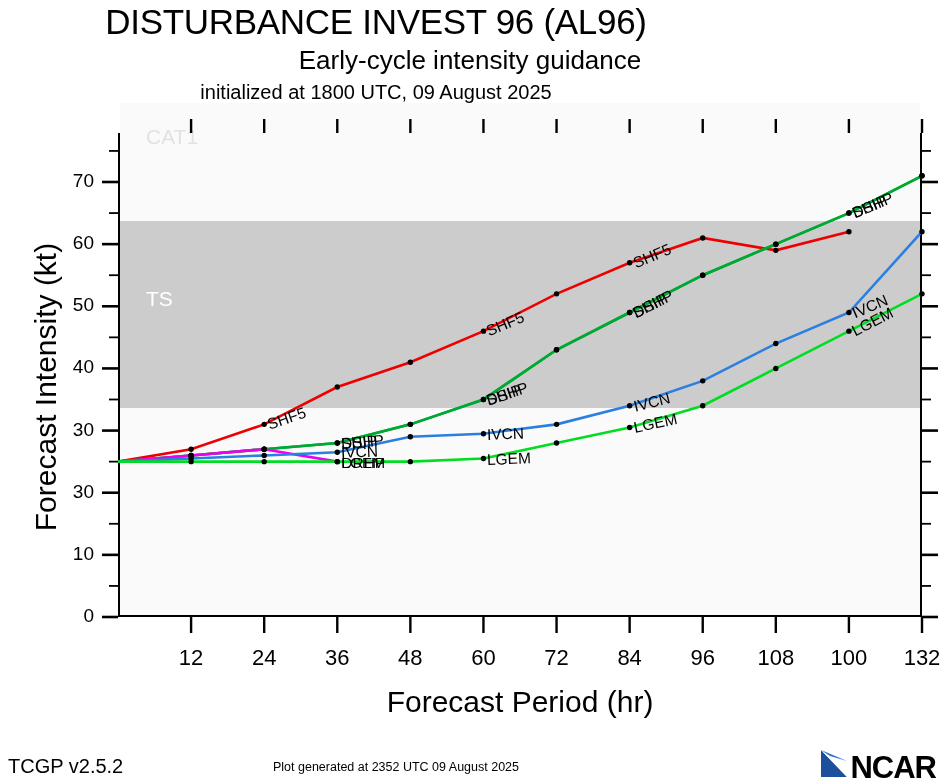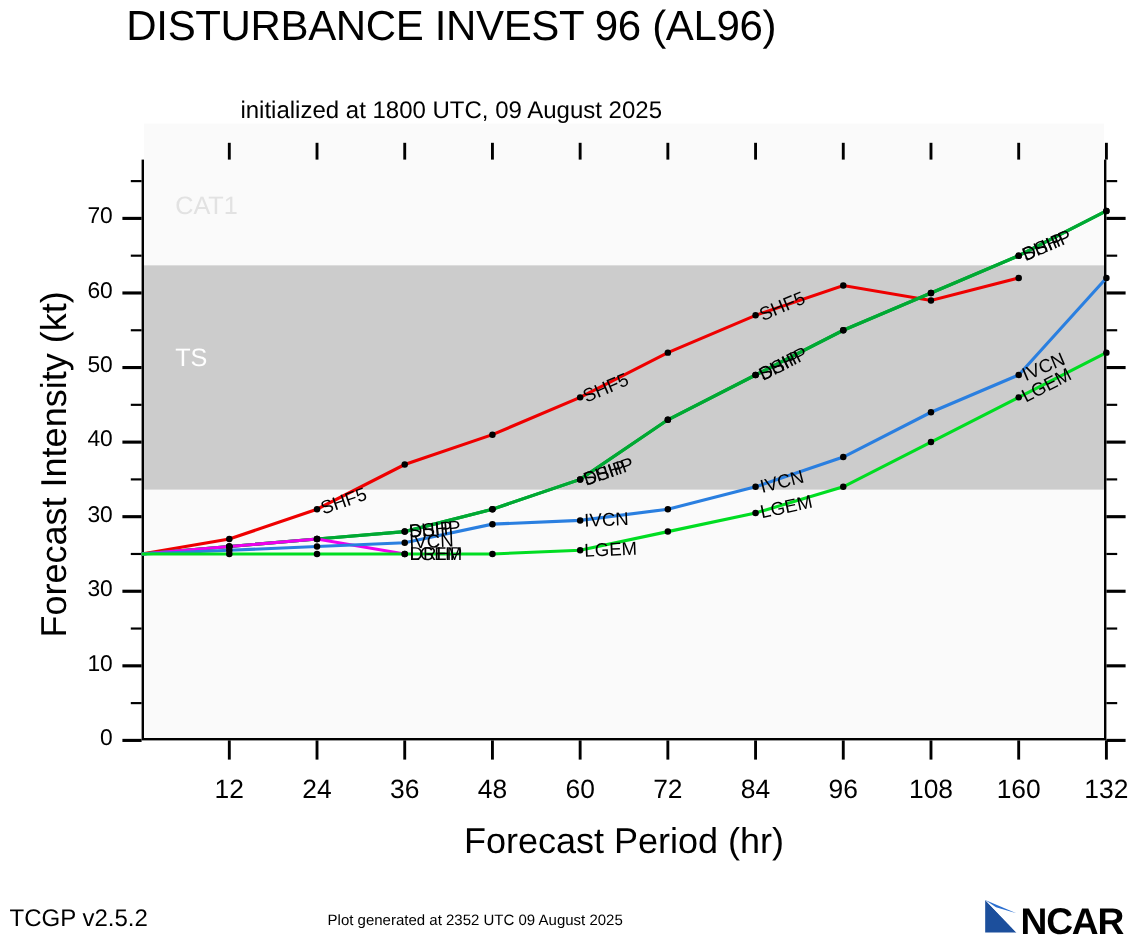--- a/index.html
+++ b/index.html
@@ -84,28 +84,29 @@
     display:flex;align-items:center;
   }
   .ncar .tri{display:inline-block;margin-right:1px;}
 </style>
 </head>
 <body>
 
 <div id="root">
 
   <div class="title-main">DISTURBANCE INVEST 96 (AL96)</div>
+  <div class="title-sub">Early-cycle intensity guidance</div>
   <div class="title-init">initialized at 1800 UTC, 09 August 2025</div>
 
   <div id="plot">
     <div id="bands-layer">
         <div class="band" style="top: 86.2857px; height: 186.429px; background: rgb(204, 204, 204); position: absolute;"></div>
         <div class="band-label" style="left: 26px; top: 152.286px;">TS</div>
         <div class="band" style="top: -31.7857px; height: 118.071px; background: rgb(250, 250, 250); position: absolute;"></div>
-        <div class="band-label cat1" style="left: 26px; top: -9.78571px; margin-top: 35px;">CAT1</div>
+        <div class="band-label cat1" style="left: 26px; top: -9.78571px;">CAT1</div>
       </div>
   </div>
 
   <svg id="plotsvg">
       <line x1="118" y1="617" x2="102" y2="617" stroke="#000" stroke-width="2.6"></line>
       <line x1="922" y1="617" x2="938" y2="617" stroke="#000" stroke-width="2.6"></line>
       <line x1="118" y1="585.9285714285714" x2="109" y2="585.9285714285714" stroke="#000" stroke-width="1.8"></line>
       <line x1="922" y1="585.9285714285714" x2="931" y2="585.9285714285714" stroke="#000" stroke-width="1.8"></line>
       <line x1="118" y1="554.8571428571429" x2="102" y2="554.8571428571429" stroke="#000" stroke-width="2.6"></line>
       <line x1="922" y1="554.8571428571429" x2="938" y2="554.8571428571429" stroke="#000" stroke-width="2.6"></line>
@@ -235,21 +236,21 @@
   <div id="xlabels">
       <div class="xlab" style="left: 156.091px; top: 645px;">12</div>
       <div class="xlab" style="left: 229.182px; top: 645px;">24</div>
       <div class="xlab" style="left: 302.273px; top: 645px;">36</div>
       <div class="xlab" style="left: 375.364px; top: 645px;">48</div>
       <div class="xlab" style="left: 448.455px; top: 645px;">60</div>
       <div class="xlab" style="left: 521.545px; top: 645px;">72</div>
       <div class="xlab" style="left: 594.636px; top: 645px;">84</div>
       <div class="xlab" style="left: 667.727px; top: 645px;">96</div>
       <div class="xlab" style="left: 740.818px; top: 645px;">108</div>
-      <div class="xlab" style="left: 813.909px; top: 645px;">160</div>
+      <div class="xlab" style="left: 813.909px; top: 645px;">100</div>
       <div class="xlab" style="left: 887px; top: 645px;">132</div>
     </div>
   <div id="serieslabels">
       <div class="slab" style="left: 268.182px; top: 416.357px; transform: rotate(-18.7824deg);">SHF5</div>
       <div class="slab" style="left: 487.455px; top: 323.143px; transform: rotate(-23.0307deg);">SHF5</div>
       <div class="slab" style="left: 633.636px; top: 254.786px; transform: rotate(-23.0307deg);">SHF5</div>
       <div class="slab" style="left: 341.273px; top: 435px; transform: rotate(-4.85968deg);">SHIP</div>
       <div class="slab" style="left: 487.455px; top: 391.5px; transform: rotate(-18.7824deg);">SHIP</div>
       <div class="slab" style="left: 633.636px; top: 304.5px; transform: rotate(-27.0274deg);">SHIP</div>
       <div class="slab" style="left: 852.909px; top: 205.071px; transform: rotate(-23.0307deg);">SHIP</div>

